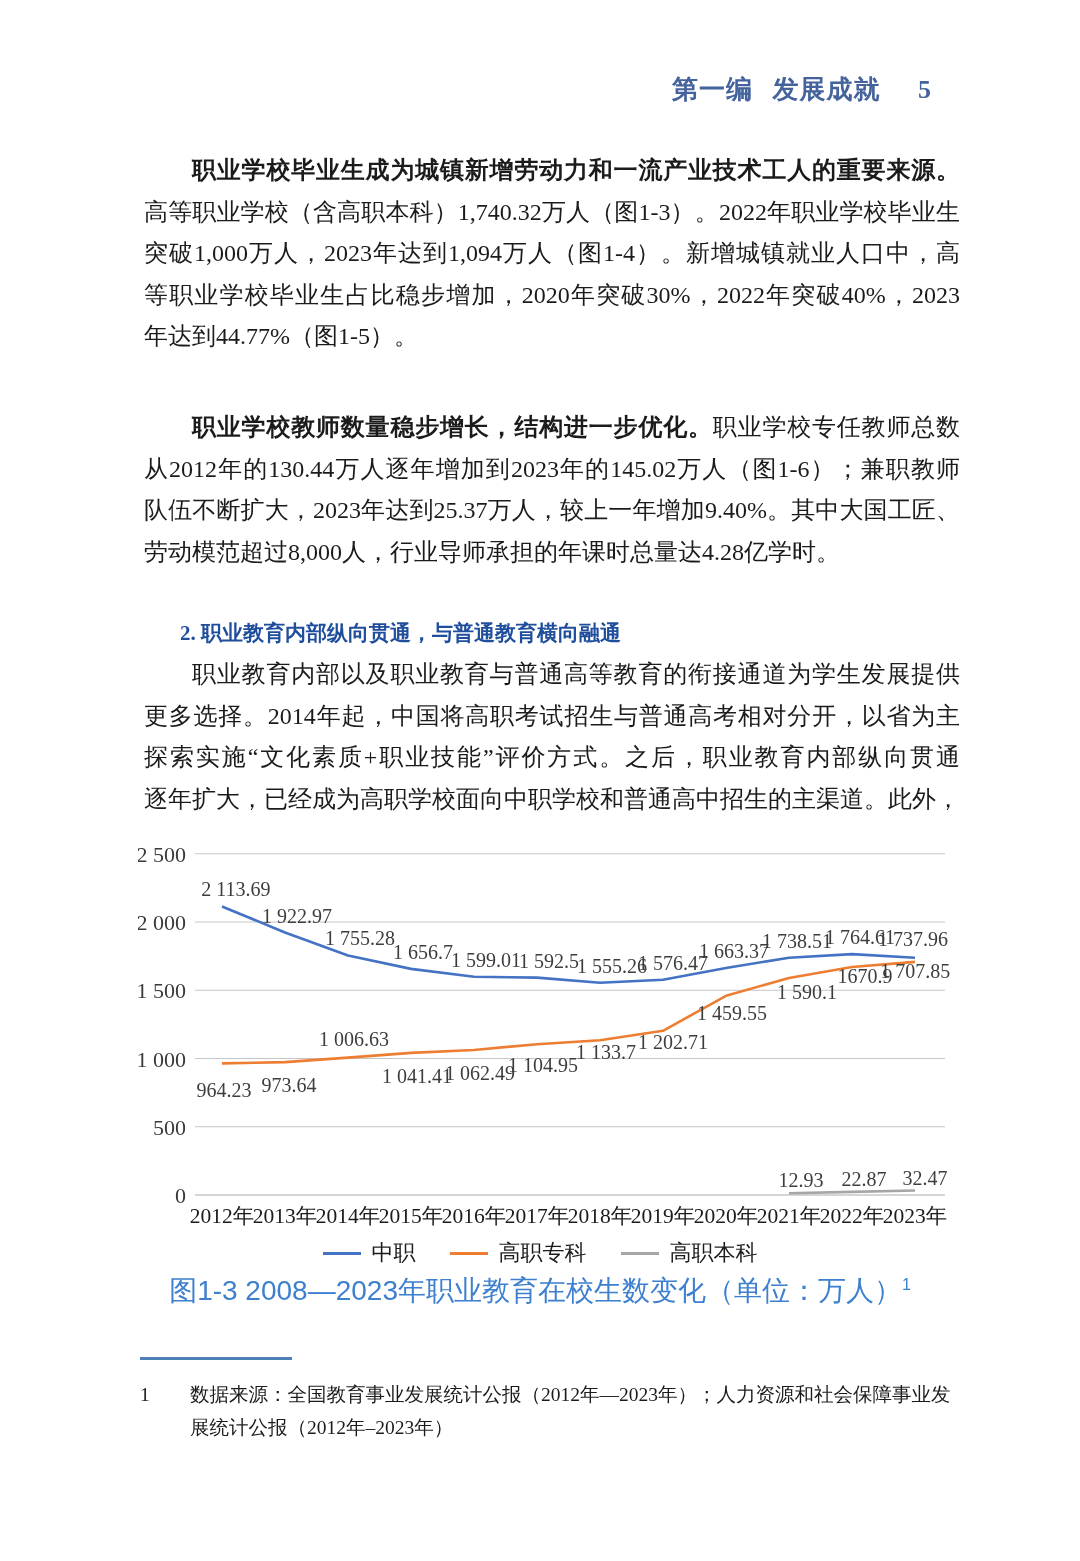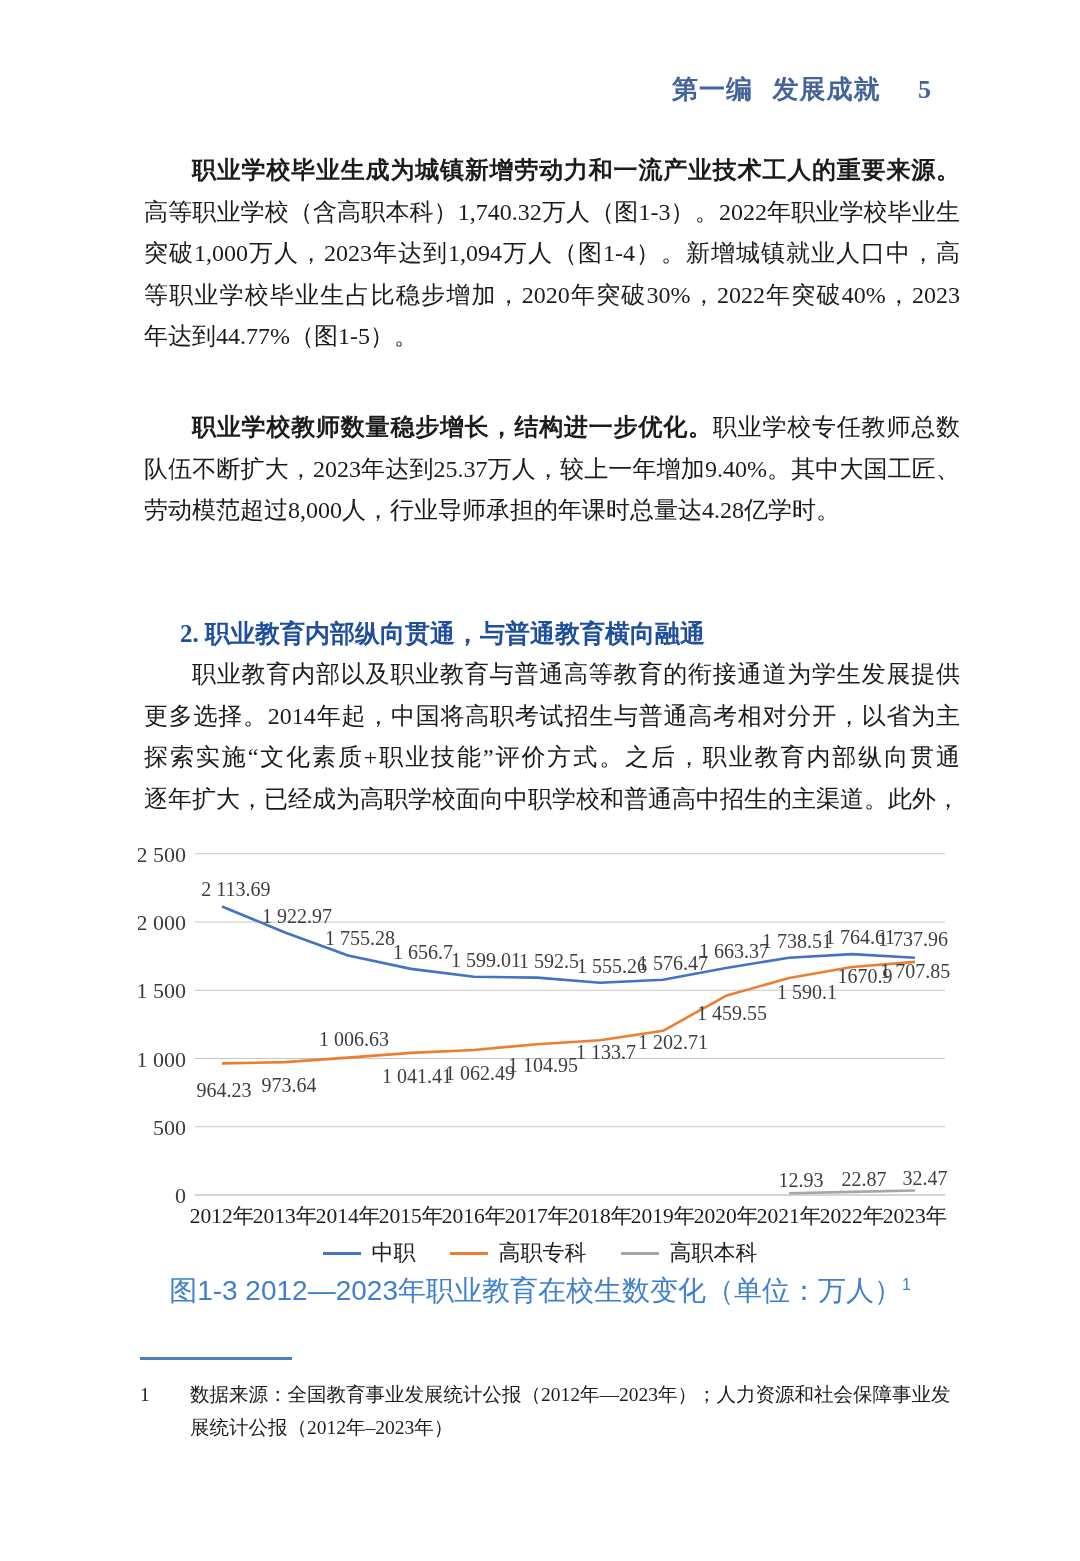--- a/index.html
+++ b/index.html
@@ -18,21 +18,21 @@
   .para{position:absolute; left:144px; width:816px;}
   .bline{
     font-size:24px; line-height:41.5px; height:41.5px;
     text-align:justify; text-align-last:justify; white-space:nowrap;
   }
   .bline.lastline{text-align-last:left;}
   .bline.indent{padding-left:48px;}
   .boldtxt{font-weight:bold;}
   #section-heading{
     position:absolute; left:132px; width:816px; top:613px;
-    padding-left:48px; font-size:25px; font-weight:bold; color:#1F4E9C;
+    padding-left:48px; font-size:21px; font-weight:bold; color:#1F4E9C;
     line-height:41.5px;
   }
   
   #chart{position:absolute; left:138px; top:845px; width:830px; height:400px;}
   #chart svg{display:block;}
   #chart-legend{
     position:absolute; left:132px; top:1238px; width:816px;
     display:flex; justify-content:center; align-items:center; gap:34px;
     font-size:22px; color:#1b1b1b;
   }
@@ -67,20 +67,21 @@
   <div class="para" style="top:150px">
     <div class="bline indent boldtxt">职业学校毕业生成为城镇新增劳动力和一流产业技术工人的重要来源。</div>
     <div class="bline">高等职业学校（含高职本科）1,740.32万人（图1-3）。2022年职业学校毕业生</div>
     <div class="bline">突破1,000万人，2023年达到1,094万人（图1-4）。新增城镇就业人口中，高</div>
     <div class="bline">等职业学校毕业生占比稳步增加，2020年突破30%，2022年突破40%，2023</div>
     <div class="bline lastline">年达到44.77%（图1-5）。</div>
   </div>
 
   <div class="para" style="top:407px">
     <div class="bline indent"><span class="boldtxt">职业学校教师数量稳步增长，结构进一步优化。</span><span>职业学校专任教师总数</span></div>
+    <div class="bline">从2012年的130.44万人逐年增加到2023年的145.02万人（图1-6）；兼职教师</div>
     <div class="bline">队伍不断扩大，2023年达到25.37万人，较上一年增加9.40%。其中大国工匠、</div>
     <div class="bline lastline">劳动模范超过8,000人，行业导师承担的年课时总量达4.28亿学时。</div>
   </div>
 
   <div id="section-heading">2. 职业教育内部纵向贯通，与普通教育横向融通</div>
 
   <div class="para" style="top:654px">
     <div class="bline indent">职业教育内部以及职业教育与普通高等教育的衔接通道为学生发展提供</div>
     <div class="bline">更多选择。2014年起，中国将高职考试招生与普通高考相对分开，以省为主</div>
     <div class="bline">探索实施“文化素质+职业技能”评价方式。之后，职业教育内部纵向贯通</div>
@@ -155,21 +156,21 @@
         <span class="legend-swatch" style="background: rgb(237, 125, 49);"></span>
         <span>高职专科</span>
       </span>
       <span class="legend-item">
         <span class="legend-swatch" style="background: rgb(166, 166, 166);"></span>
         <span>高职本科</span>
       </span>
     </div>
 
   <div id="figure-caption">
-    <span>图1-3 2012—2023年职业教育在校生数变化（单位：万人）</span><sup>1</sup>
+    <span>图1-3 2008—2023年职业教育在校生数变化（单位：万人）</span><sup>1</sup>
   </div>
 
   <div id="footnote-rule"></div>
   <div id="footnote">
     <span class="fn-marker">1</span>
     <span class="fn-text">数据来源：全国教育事业发展统计公报（2012年—2023年）；人力资源和社会保障事业发展统计公报（2012年–2023年）</span>
   </div>
 
 </div>
 

